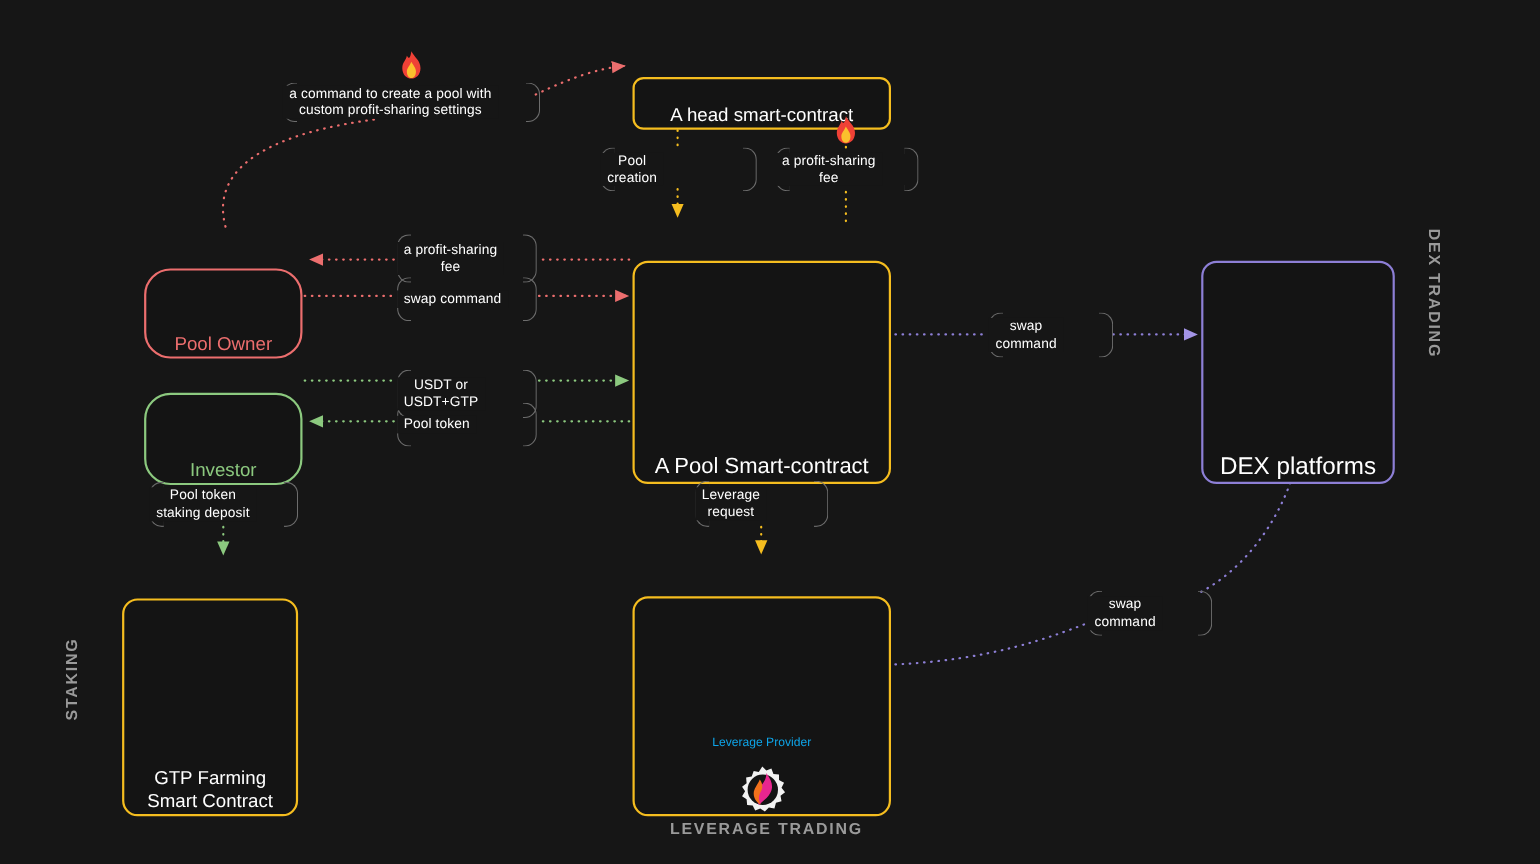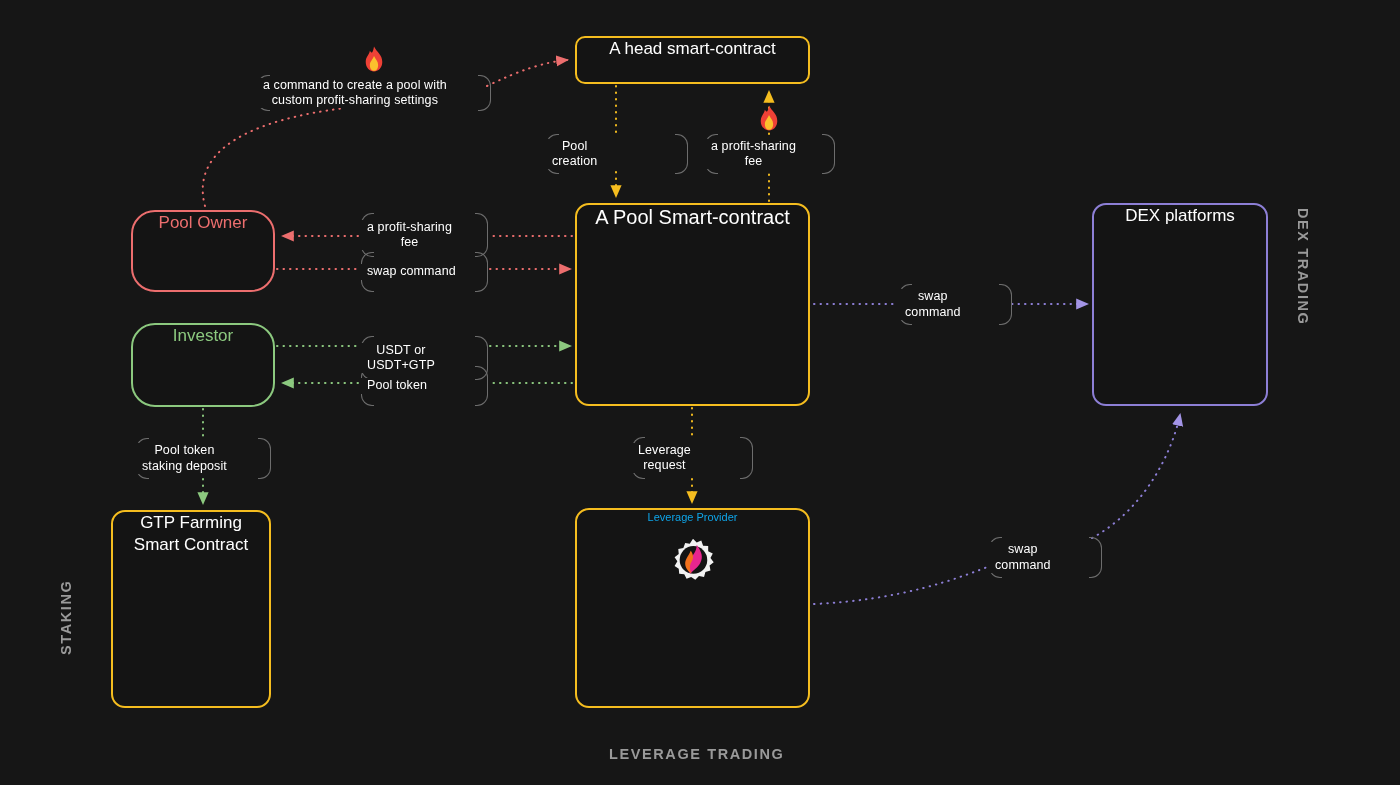--- a/index.html
+++ b/index.html
@@ -7,35 +7,35 @@
     width:1400px;height:785px;position:relative;overflow:hidden;
     font-family:"Liberation Sans","DejaVu Sans",sans-serif;
     background:#161616;color:#fff;
   }
   #diagram{position:absolute;inset:0;width:1400px;height:785px;}
   svg.layer{position:absolute;left:0;top:0;width:1400px;height:785px;pointer-events:none;}
 
   
   .node{
     position:absolute;box-sizing:border-box;
-    display:flex;align-items:center;justify-content:flex-start;
+    display:flex;align-items:center;justify-content:flex-end;
     flex-direction:column;
     background:#141414;
     border-width:2px;border-style:solid;border-radius:16px;
-    text-align:center;line-height:1.28;
+    text-align:center;line-height:1.28;margin-top:34px;
   }
   .node .label{white-space:pre-line;}
 
   .n-head{left:575px;top:36px;width:235px;height:48px;border-color:#f5bd1f;border-radius:10px;font-size:17px;color:#ffffff;}
   .n-pool{left:575px;top:203px;width:235px;height:203px;border-color:#f5bd1f;font-size:20px;color:#ffffff;border-radius:14px;}
   .n-owner{left:131px;top:210px;width:144px;height:82px;border-color:#ec6e6e;color:#ec6e6e;font-size:17px;border-radius:24px;}
   .n-investor{left:131px;top:323px;width:144px;height:84px;border-color:#8cc97f;color:#8cc97f;font-size:17px;border-radius:24px;}
   .n-gtp{left:111px;top:510px;width:160px;height:198px;border-color:#f5bd1f;color:#ffffff;font-size:17px;border-radius:14px;}
   .n-leverage{left:575px;top:508px;width:235px;height:200px;border-color:#f5bd1f;color:#0ea5e9;font-size:11px;border-radius:14px;}
-  .n-dex{left:1092px;top:203px;width:176px;height:203px;border-color:#8d7fd6;color:#ffffff;font-size:17px;border-radius:14px;}
+  .n-dex{left:1092px;top:203px;width:176px;height:203px;border-color:#8d7fd6;color:#ffffff;font-size:22px;border-radius:14px;}
 
   
   .blabel{
     position:absolute;box-sizing:border-box;
     display:flex;align-items:center;justify-content:flex-start;
     font-size:12.5px;line-height:1.22;color:#ffffff;text-align:center;
     white-space:pre-line;letter-spacing:.1px;
   }
   .blabel .br{
     position:absolute;top:0;bottom:0;width:12px;

